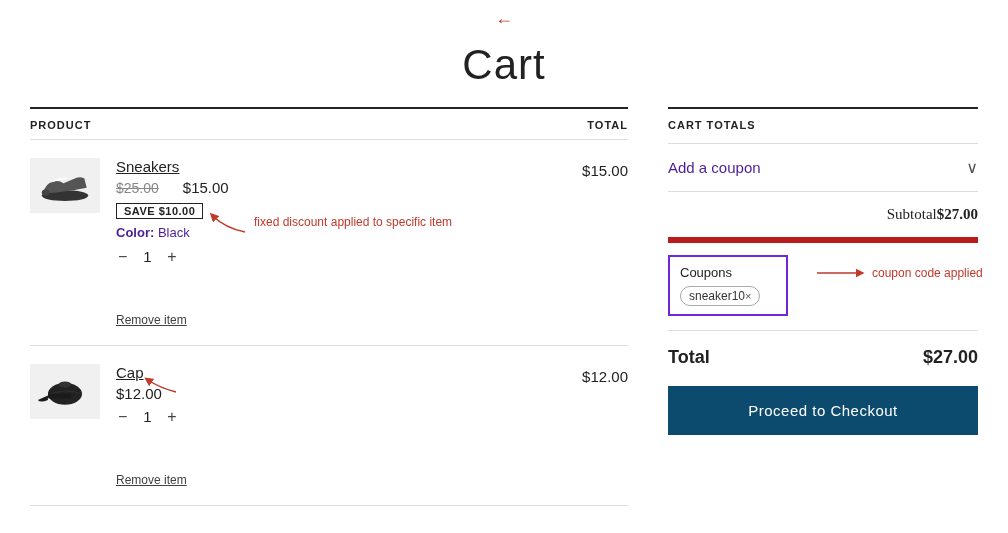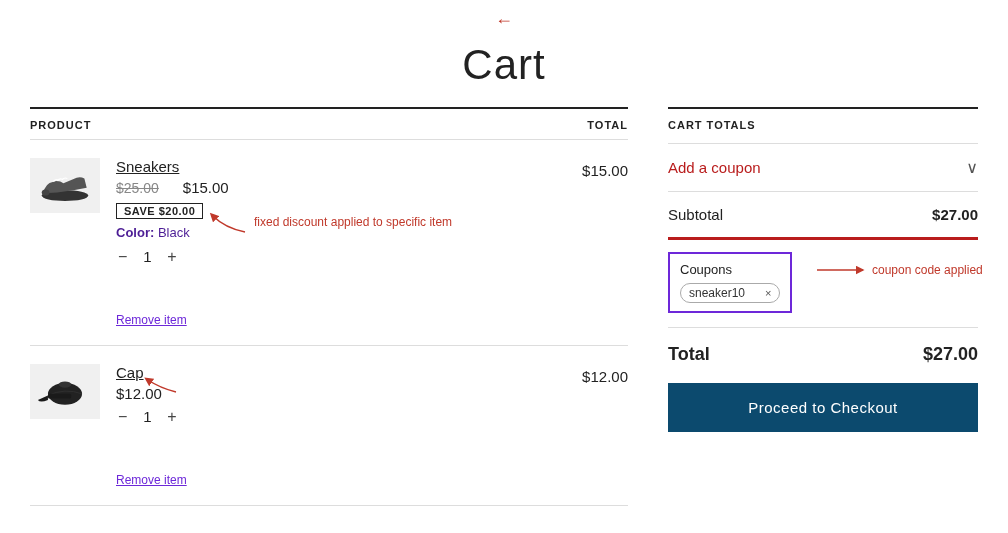--- a/index.html
+++ b/index.html
@@ -149,21 +149,21 @@
     .qty-value {
       font-size: 15px;
       font-weight: 500;
       min-width: 16px;
       text-align: center;
     }
 
     .remove-link {
       font-size: 12px;
       text-decoration: underline;
-      color: #6d28d9;
+      color: #404040;
       cursor: pointer;
       background: none;
       border: none;
       margin-top: 40px;
     }
 
     .item-total {
       font-size: 15px;
       color: #222;
       align-self: flex-start;
@@ -199,34 +199,35 @@
       display: flex;
       justify-content: space-between;
       align-items: center;
       padding: 14px 0;
       border-bottom: 1px solid #ddd;
       cursor: pointer;
     }
 
     .add-coupon-label {
       font-size: 15px;
-      color: #b91c1c;
+      color: #4c1d95;
     }
 
     .chevron-icon {
       font-size: 16px;
       color: #555;
     }
 
     .totals-row {
       display: flex;
-      justify-content: space-between;
+      justify-content: flex-end;
       align-items: center;
       padding: 14px 0;
-      border-bottom: 3px solid #b91c1c;
+      border-bottom: 6px solid #b91c1c;
+      font-family: Liberation Serif, serif;
     }
 
     .totals-label {
       font-size: 15px;
       color: #222;
     }
 
     .totals-value {
       font-size: 15px;
       font-weight: 700;
@@ -249,21 +250,21 @@
 
     .coupons-title {
       font-size: 13px;
       color: #222;
       margin-bottom: 6px;
     }
 
     .coupon-tag {
       display: inline-flex;
       align-items: center;
-      gap: 20px;
+      gap: 0;
       border: 1px solid #aaa;
       border-radius: 20px;
       padding: 2px 8px;
       font-size: 12px;
       color: #333;
       background: #fff;
     }
 
     .coupon-remove {
       font-size: 11px;
@@ -333,21 +334,21 @@
             <ellipse cx="15" cy="34" rx="5" ry="4" fill="#444"></ellipse>
           </svg>
         </div>
 
         <div class="item-details">
           <div class="item-name">Sneakers</div>
           <div class="price-row">
             <span class="price-original">$25.00</span>
             <span class="price-current">$15.00</span>
           </div>
-          <div class="save-badge">SAVE $20.00</div>
+          <div class="save-badge">SAVE $10.00</div>
           <div class="item-color">
             <strong>Color:</strong> <span>Black</span>
           </div>
           <div class="quantity-control">
             <button class="qty-btn">−</button>
             <span class="qty-value">1</span>
             <button class="qty-btn">+</button>
           </div>
           <button class="remove-link">Remove item</button>
         </div>

